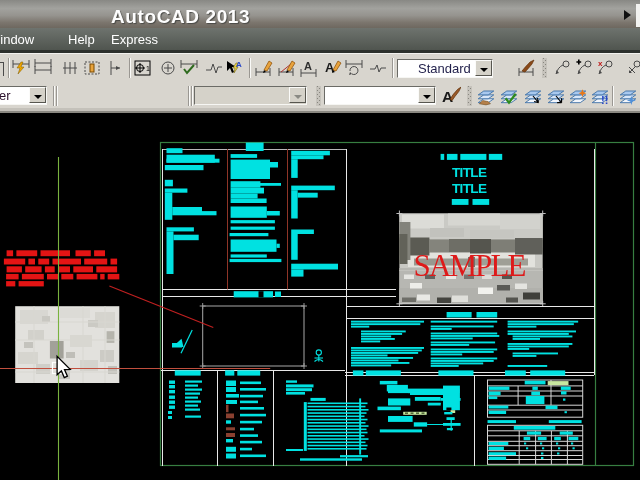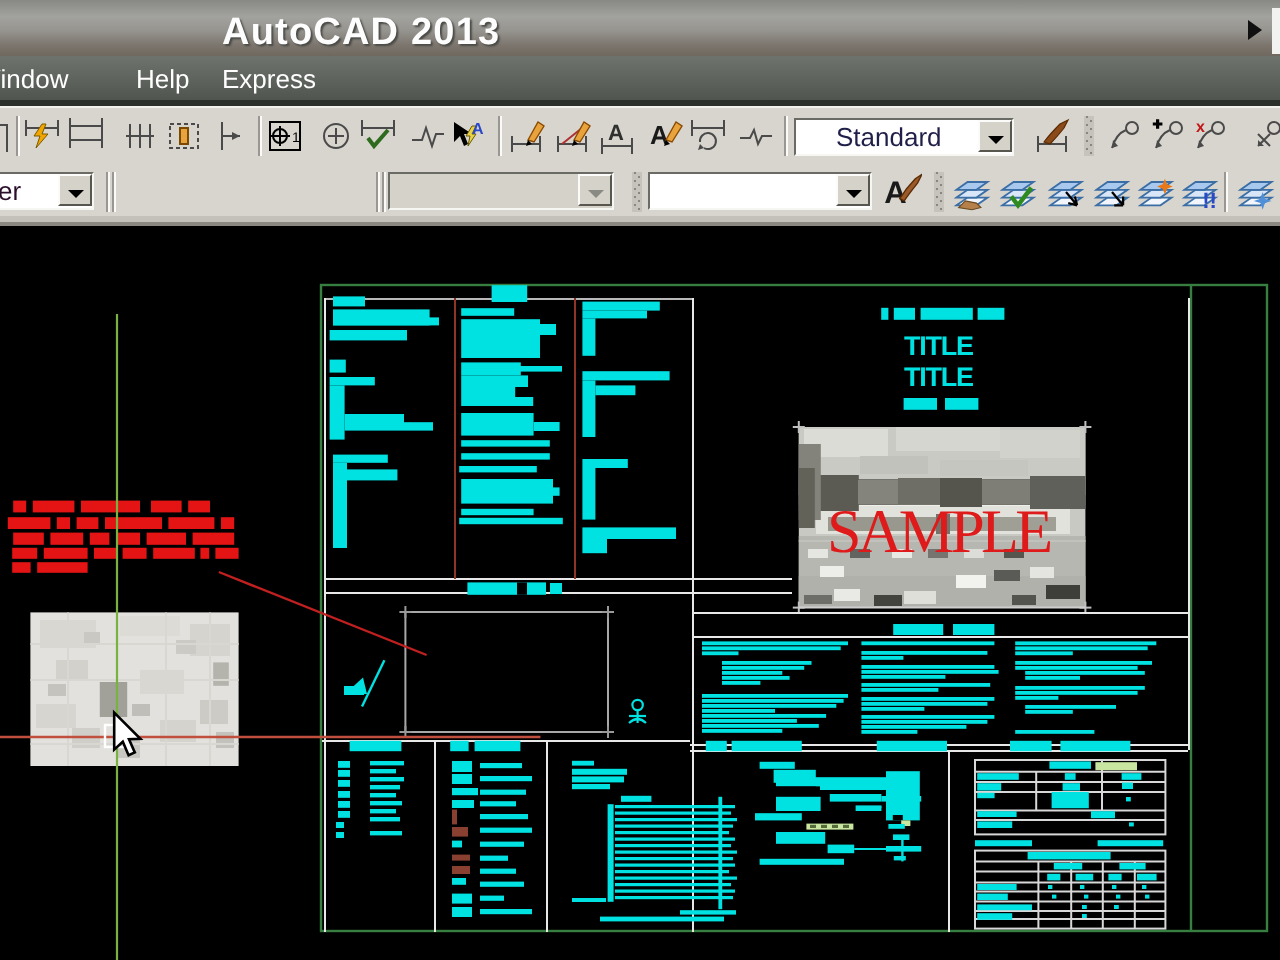--- a/index.html
+++ b/index.html
@@ -66,21 +66,21 @@
       <div style="position:absolute;left:3px;top:2px;width:1px;height:1px;background:#88867f"></div>
       <div style="position:absolute;left:1px;top:4px;width:1px;height:1px;background:#88867f"></div>
       <div style="position:absolute;left:3px;top:6px;width:1px;height:1px;background:#88867f"></div>
       <div style="position:absolute;left:1px;top:8px;width:1px;height:1px;background:#88867f"></div>
       <div style="position:absolute;left:3px;top:10px;width:1px;height:1px;background:#88867f"></div>
       <div style="position:absolute;left:1px;top:12px;width:1px;height:1px;background:#88867f"></div>
       <div style="position:absolute;left:3px;top:14px;width:1px;height:1px;background:#88867f"></div>
       <div style="position:absolute;left:1px;top:16px;width:1px;height:1px;background:#88867f"></div>
       <div style="position:absolute;left:3px;top:18px;width:1px;height:1px;background:#88867f"></div>
     </div>
-<div style="position:absolute;left:397px;top:5px;width:110px;height:19px;background:#fff;border-top:1.5px solid #6b6b66;border-left:1.5px solid #6b6b66;border-bottom:1.5px solid #f6f6f3;border-right:1.5px solid #f6f6f3;font:13px 'Liberation Sans',sans-serif;color:#201f4a;white-space:nowrap;overflow:hidden">
+<div style="position:absolute;left:397px;top:5px;width:96px;height:19px;background:#fff;border-top:1.5px solid #6b6b66;border-left:1.5px solid #6b6b66;border-bottom:1.5px solid #f6f6f3;border-right:1.5px solid #f6f6f3;font:13px 'Liberation Sans',sans-serif;color:#201f4a;white-space:nowrap;overflow:hidden">
       <div style="padding:1px 0 0 6px"><span style="padding-left:14px">Standard</span></div>
       <div style="position:absolute;right:0;top:0;width:17px;height:16px;background:#d5d2c9;border-top:1px solid #fbfbf9;border-left:1px solid #fbfbf9;border-bottom:1.5px solid #57564f;border-right:1.5px solid #57564f">
         <div style="position:absolute;left:50%;top:7px;margin-left:-4px;border-left:4px solid transparent;border-right:4px solid transparent;border-top:4px solid #000"></div>
       </div>
     </div>
     <div style="position:absolute;left:-34px;top:32px;width:81px;height:19px;background:#fff;border-top:1.5px solid #6b6b66;border-left:1.5px solid #6b6b66;border-bottom:1.5px solid #f6f6f3;border-right:1.5px solid #f6f6f3;font:13px 'Liberation Sans',sans-serif;color:#2b102b;white-space:nowrap;overflow:hidden">
       <div style="padding:1px 0 0 6px"><span style="padding-left:26px">er</span></div>
       <div style="position:absolute;right:0;top:0;width:17px;height:16px;background:#d5d2c9;border-top:1px solid #fbfbf9;border-left:1px solid #fbfbf9;border-bottom:1.5px solid #57564f;border-right:1.5px solid #57564f">
         <div style="position:absolute;left:50%;top:7px;margin-left:-4px;border-left:4px solid transparent;border-right:4px solid transparent;border-top:4px solid #000"></div>
       </div>

